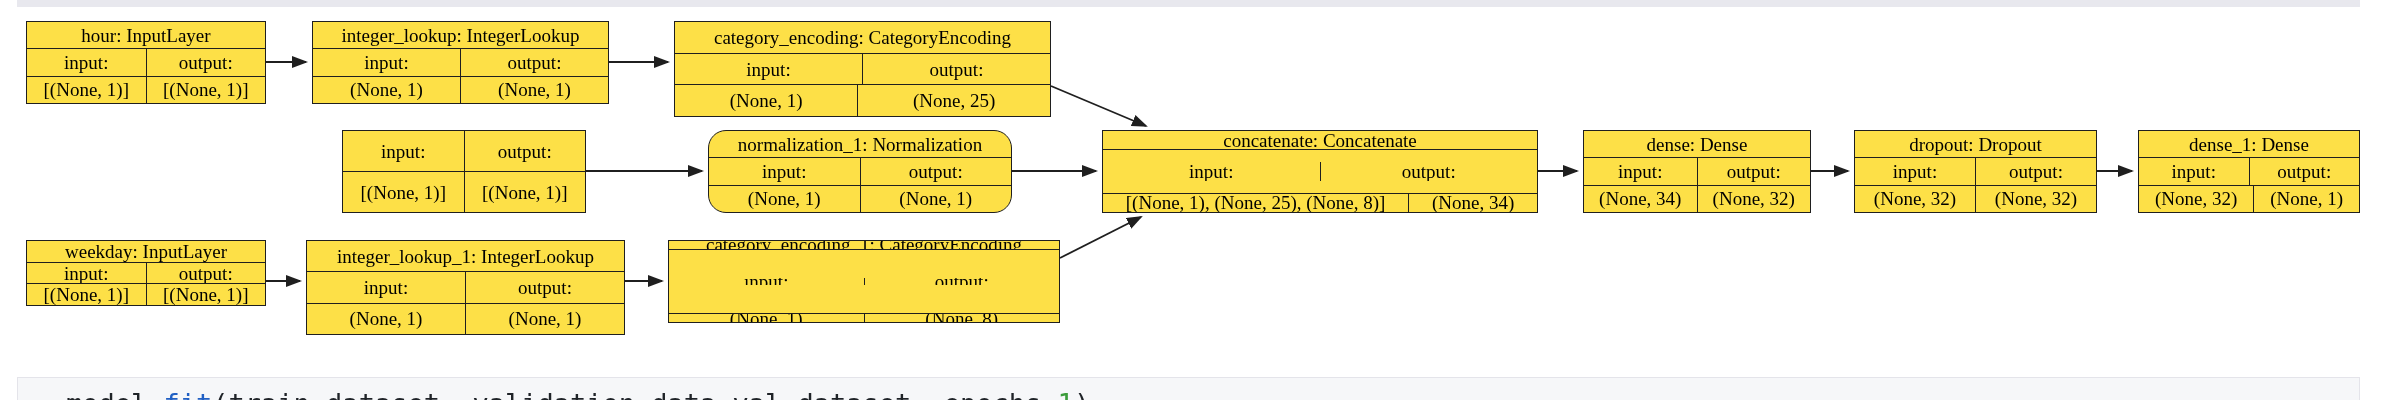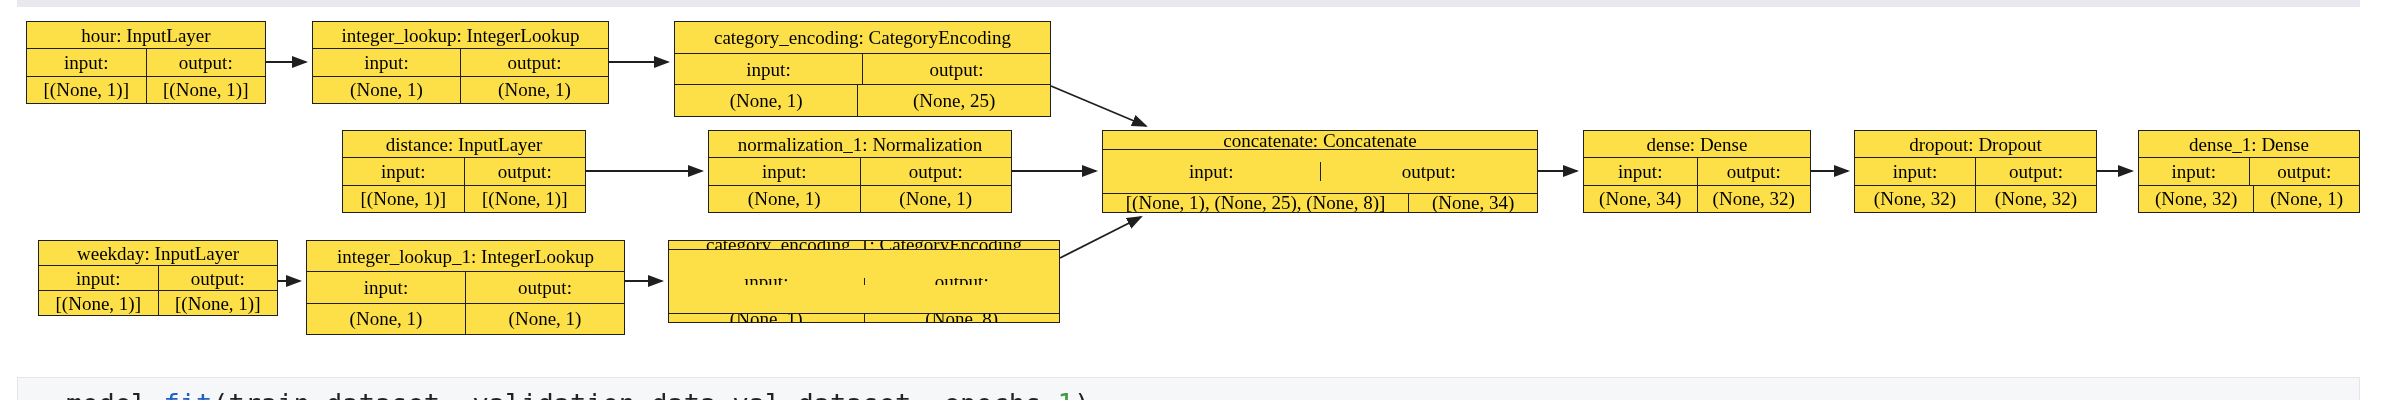--- a/index.html
+++ b/index.html
@@ -111,31 +111,30 @@
         <div class="row hdr">
           <div class="cell">input:</div>
           <div class="cell">output:</div>
         </div>
         <div class="row val">
           <div class="cell">(None, 1)</div>
           <div class="cell">(None, 25)</div>
         </div>
       </div>
       <div class="node" style="left: 342px; top: 130px; width: 244px; height: 83px;">
-        <div class="title">distance: InputLayer</div>
-        <div class="row hdr">
-          <div class="cell">input:</div>
-          <div class="cell">output:</div>
-        </div>
-        <div class="row val">
-          <div class="cell">[(None, 1)]</div>
-          <div class="cell">[(None, 1)]</div>
-        </div>
-      </div>
-      <div class="node" style="left: 708px; top: 130px; width: 304px; height: 83px;">
+        <div class="row hdr">
+          <div class="cell">input:</div>
+          <div class="cell">output:</div>
+        </div>
+        <div class="row val">
+          <div class="cell">[(None, 1)]</div>
+          <div class="cell">[(None, 1)]</div>
+        </div>
+      </div>
+      <div class="node" style="left: 708px; top: 130px; width: 304px; height: 83px; border-radius: 18px;">
         <div class="title">normalization_1: Normalization</div>
         <div class="row hdr">
           <div class="cell">input:</div>
           <div class="cell">output:</div>
         </div>
         <div class="row val">
           <div class="cell">(None, 1)</div>
           <div class="cell">(None, 1)</div>
         </div>
       </div>
@@ -176,21 +175,21 @@
         <div class="title">dense_1: Dense</div>
         <div class="row hdr">
           <div class="cell">input:</div>
           <div class="cell">output:</div>
         </div>
         <div class="row val">
           <div class="cell">(None, 32)</div>
           <div class="cell">(None, 1)</div>
         </div>
       </div>
-      <div class="node" style="left: 26px; top: 240px; width: 240px; height: 76px; margin-left: 12px;">
+      <div class="node" style="left: 26px; top: 240px; width: 240px; height: 66px;">
         <div class="title">weekday: InputLayer</div>
         <div class="row hdr">
           <div class="cell">input:</div>
           <div class="cell">output:</div>
         </div>
         <div class="row val">
           <div class="cell">[(None, 1)]</div>
           <div class="cell">[(None, 1)]</div>
         </div>
       </div>

